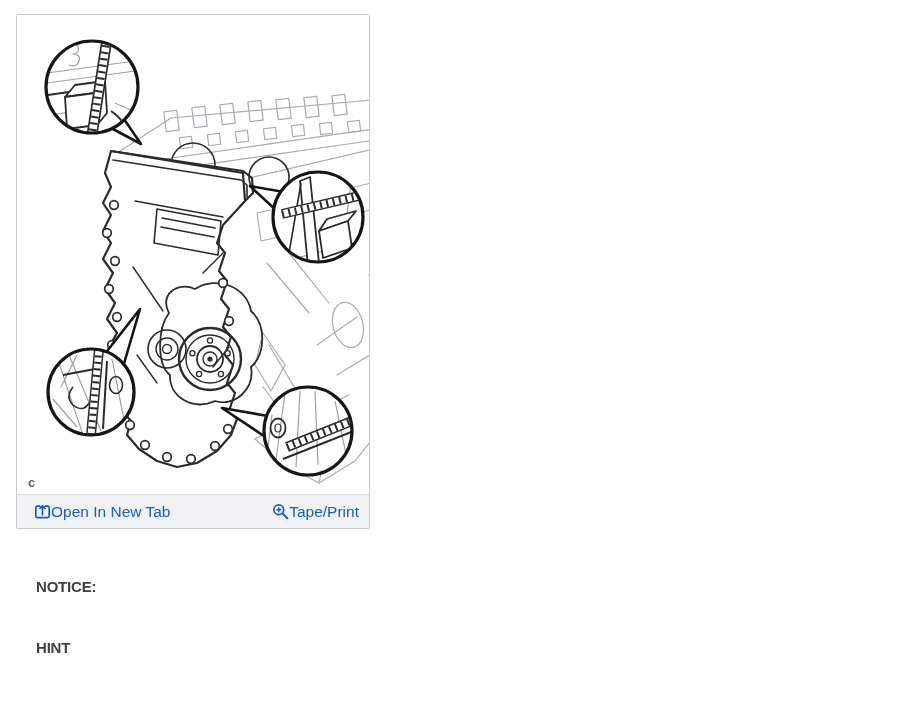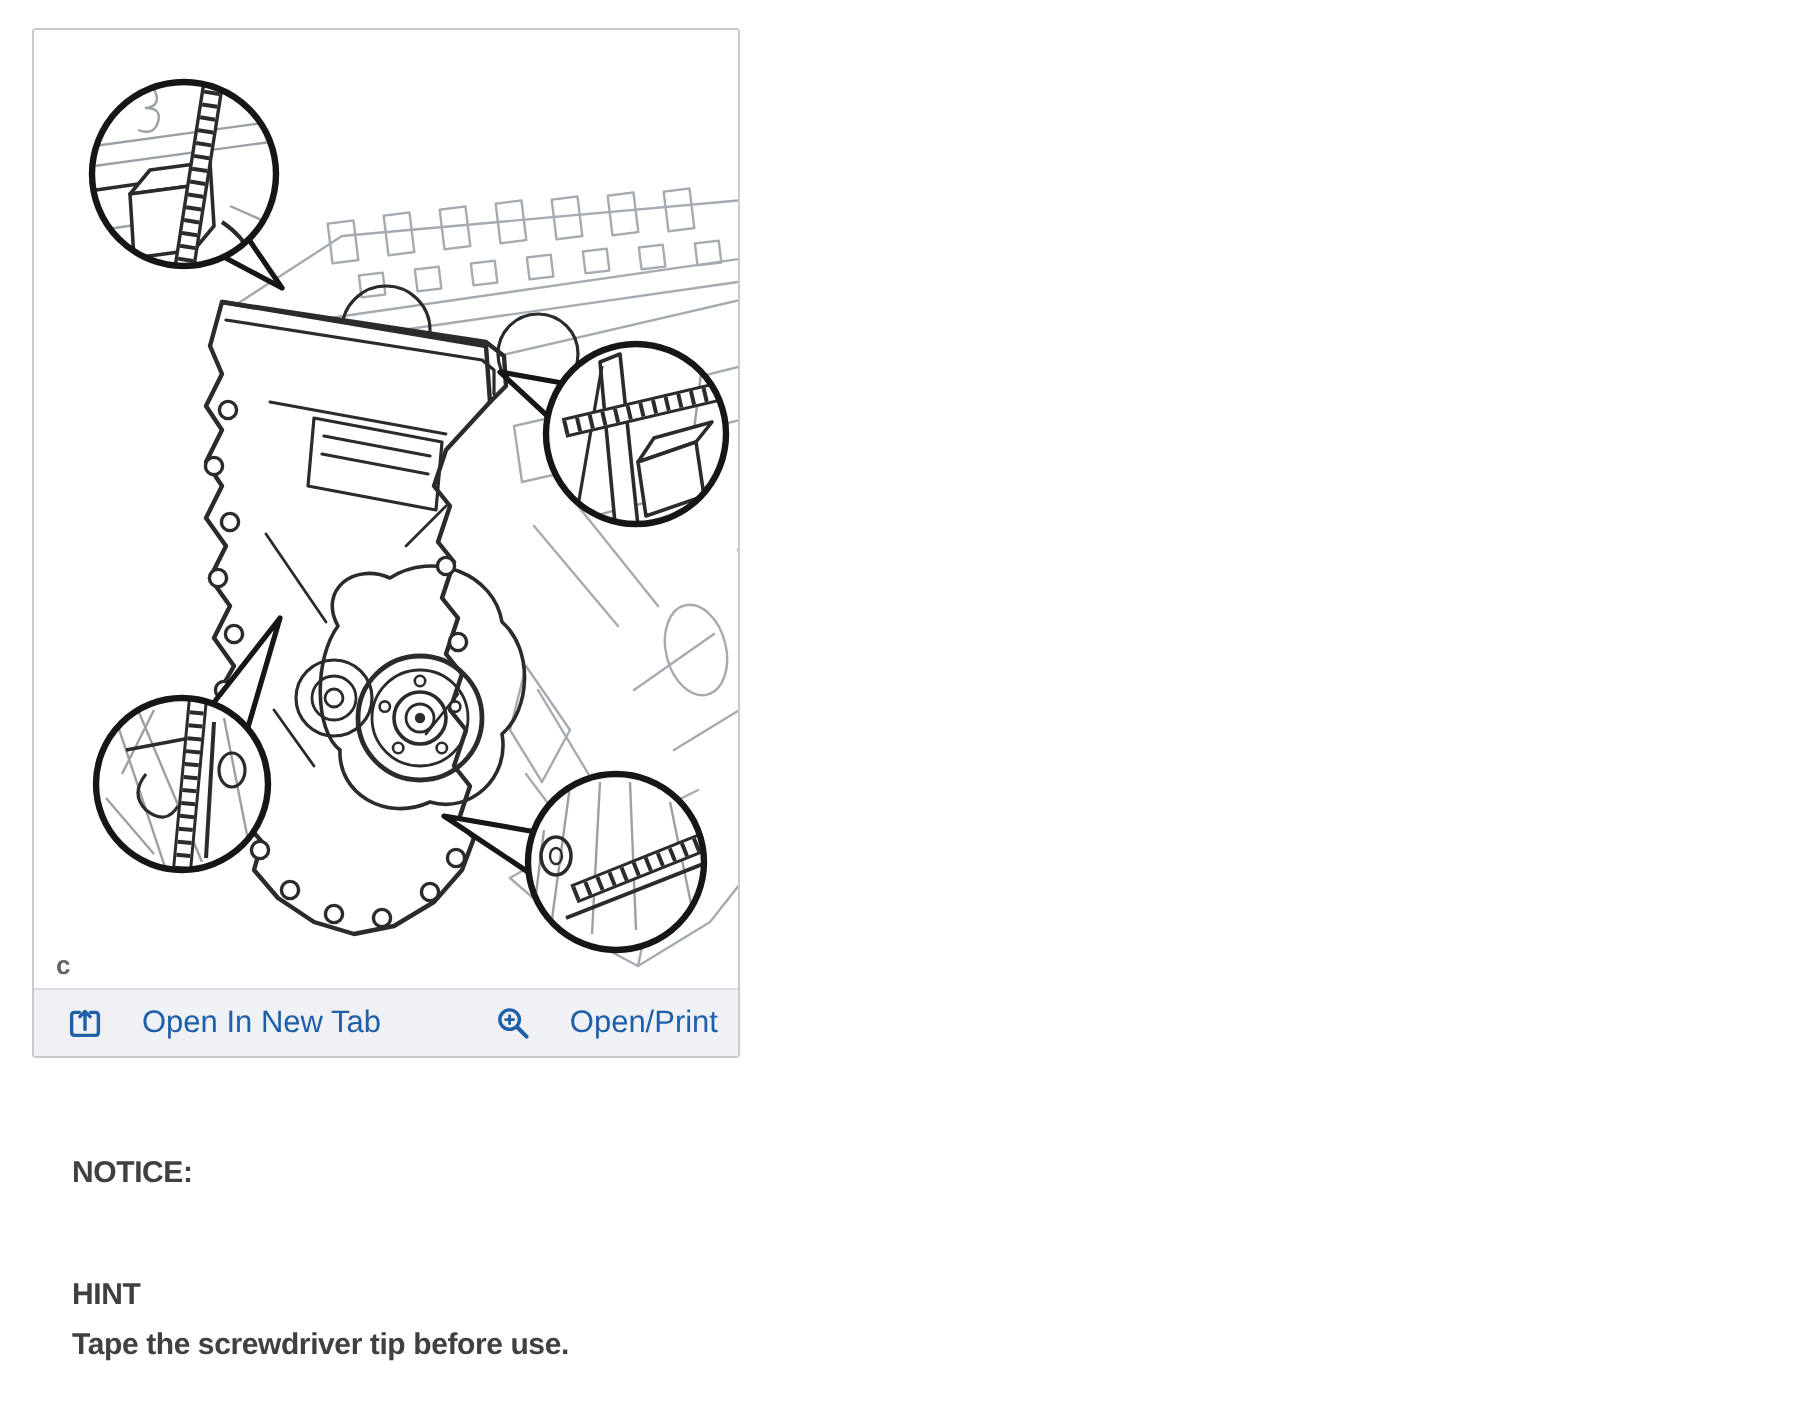--- a/index.html
+++ b/index.html
@@ -15,21 +15,21 @@
   .fig-label{
     position:absolute;left:11px;bottom:5px;font-size:13px;font-weight:700;
     color:#5f6368;line-height:1;
   }
   .figure-toolbar{
     height:33px;background:#eff1f4;border-top:1px solid #d7dade;
     display:flex;align-items:center;justify-content:space-between;
     padding:0 10px 0 17px;flex:0 0 auto;
   }
   .tb-link{
-    display:flex;align-items:center;gap:20px;color:#1e5fa8;
+    display:flex;align-items:center;gap:0;color:#1e5fa8;
     font-size:15.5px;text-decoration:none;cursor:pointer;line-height:1;
   }
   .tb-link svg{flex:0 0 auto;}
 
   .notes{
     position:absolute;left:36px;top:574px;width:848px;
     color:#404040;font-weight:700;font-size:15px;letter-spacing:-0.2px;
   }
   .note-title{line-height:25px;}
   .note-text{line-height:25px;white-space:nowrap;}
@@ -219,26 +219,25 @@
         <path d="M8,11 V2.6 M5.6,5 L8,2.6 L10.4,5"></path>
       </svg>
       <span>Open In New Tab</span>
     </a>
     <a class="tb-link">
       <svg width="17" height="17" viewBox="0 0 16 16" fill="none" stroke="#1e5fa8" stroke-linecap="round">
         <circle cx="6.4" cy="6.4" r="4.6" stroke-width="1.6"></circle>
         <path d="M9.9,9.9 L14.4,14.4" stroke-width="1.9"></path>
         <path d="M6.4,4.5 V8.3 M4.5,6.4 H8.3" stroke-width="1.3"></path>
       </svg>
-      <span>Open/Print</span>
+      <span>Tape/Print</span>
     </a>
   </div>
 </div>
 
 <div class="notes">
   <div class="notice-block">
     <div class="note-title">NOTICE:</div>
   </div>
   <div class="hint-block">
     <div class="note-title">HINT</div>
-    <div class="note-text">Tape the screwdriver tip before use.</div>
   </div>
 </div>
 
 </body></html>

